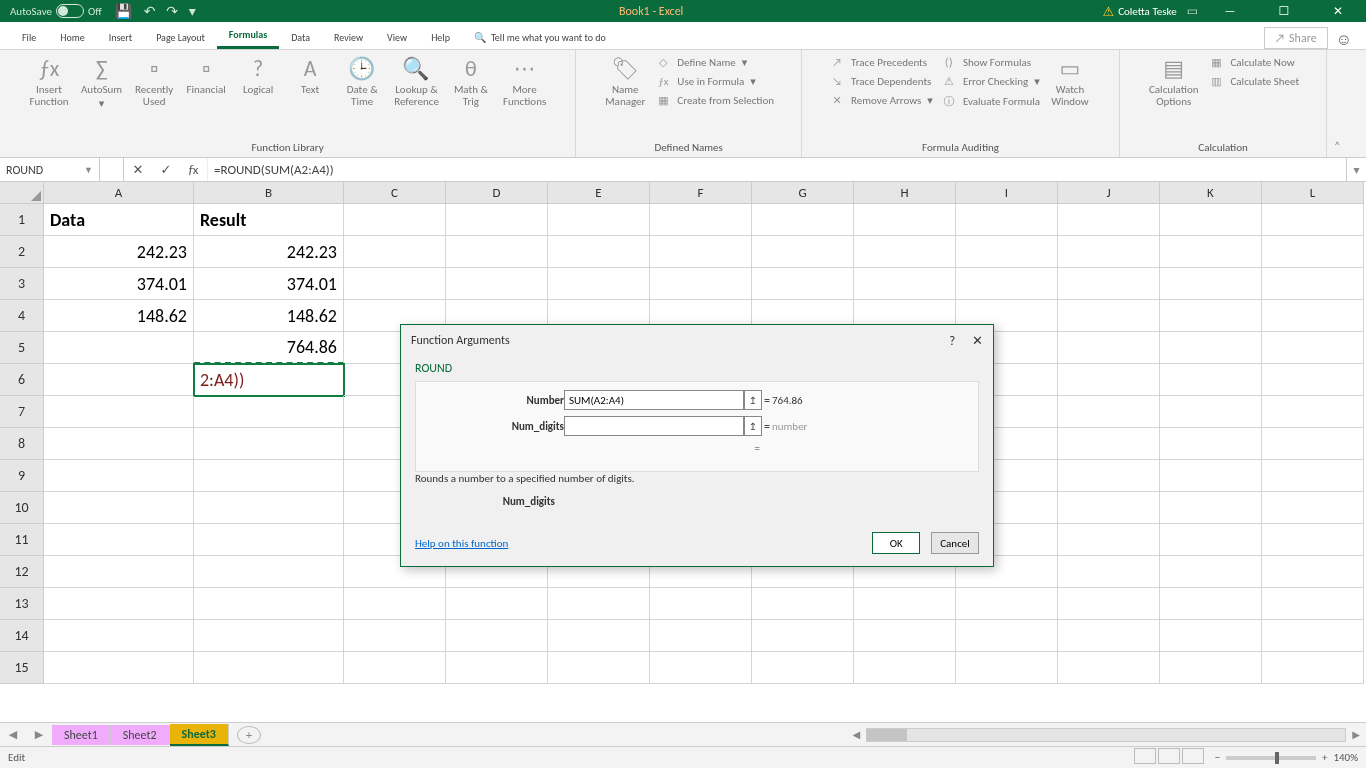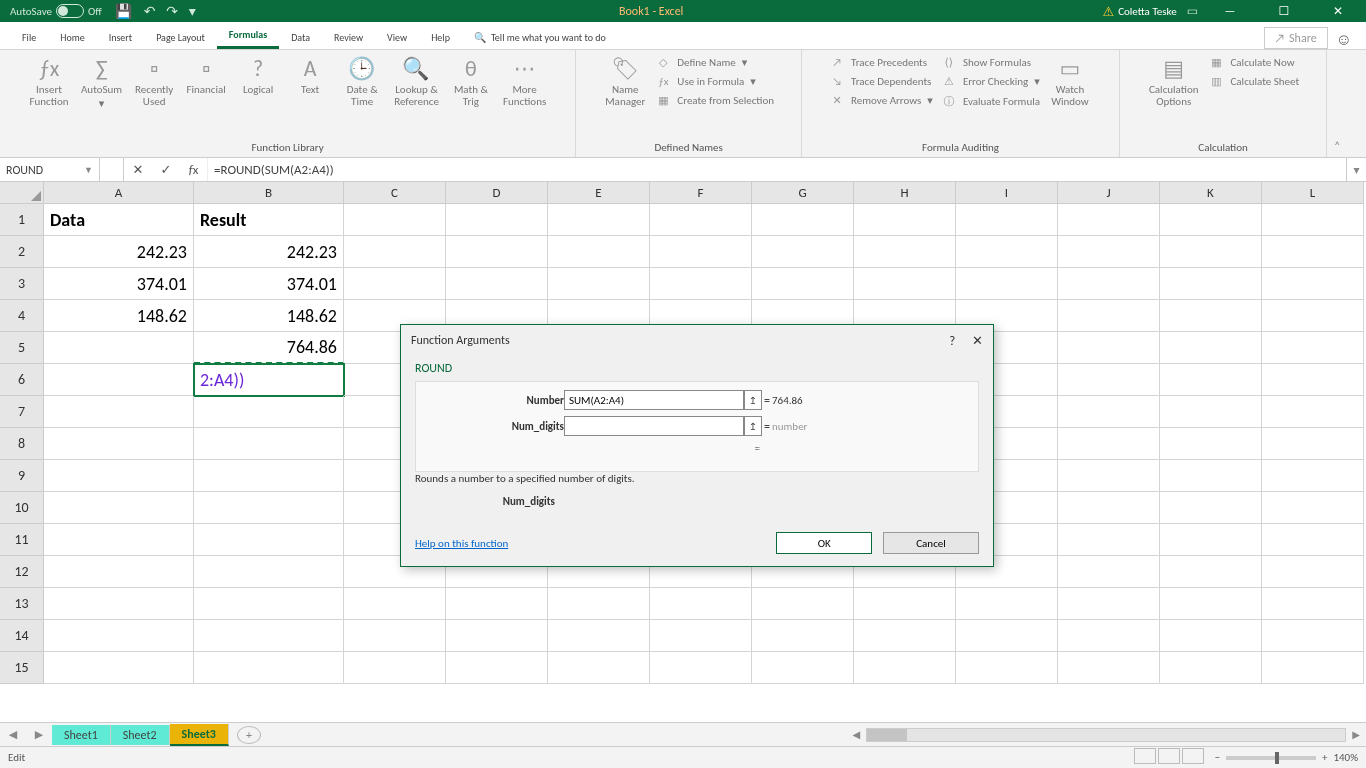--- a/index.html
+++ b/index.html
@@ -58,26 +58,26 @@
 .rowheads { position:absolute; left:0; top:22px; }
 .rowhead { width:44px; height:32px; background:#e6e6e6; border-right:1px solid #ccc; border-bottom:1px solid #ccc; text-align:center; line-height:32px; font-size:14px; color:#333; }
 .cells { position:absolute; left:44px; top:22px; }
 .crow { display:flex; height:32px; }
 .cell { width:150px; border-right:1px solid #d4d4d4; border-bottom:1px solid #d4d4d4; padding:2px 6px; font-size:18px; display:flex; align-items:center; }
 .cell.narrow { width:102px; }
 .cell.header { font-weight:700; color:#000; }
 .cell.num { justify-content:flex-end; color:#000; }
 .cell.active { outline:2px solid #107c41; outline-offset:-1px; background:#fff; }
 .cell.active-top { border-bottom:2px dashed #107c41; }
-.cell.edit { font-size:18px; color:#6d28d9; }
+.cell.edit { font-size:18px; color:#7f1d1d; }
 
 
 .sheetbar { position:absolute; bottom:22px; left:0; right:0; height:24px; background:#f3f3f3; border-top:1px solid #ccc; display:flex; align-items:center; }
 .sheetctrl { width:26px; text-align:center; color:#888; font-size:11px; }
-.sheettab { padding:3px 12px; font-size:12px; color:#444; background:#5eead4; border-right:1px solid #ccc; }
+.sheettab { padding:3px 12px; font-size:12px; color:#444; background:#f0abfc; border-right:1px solid #ccc; }
 .sheettab.active { background:#eab308; font-weight:600; color:#0a6b3d; border-bottom:2px solid #0a6b3d; }
 .addsheet { width:24px; height:18px; margin-left:8px; border:1px solid #bbb; border-radius:50%; text-align:center; line-height:16px; color:#888; }
 .hscroll { flex:1; display:flex; align-items:center; justify-content:flex-end; padding:0 6px; gap:6px; }
 .hscroll .track { width:480px; height:14px; background:#e4e4e4; border:1px solid #ccc; position:relative; }
 .hscroll .track .thumb { position:absolute; left:0; top:0; width:40px; height:12px; background:#c4c4c4; }
 .hscroll .arrow { color:#888; font-size:10px; }
 
 
 .statusbar { position:absolute; bottom:0; left:0; right:0; height:22px; background:#f3f3f3; border-top:1px solid #ccc; display:flex; align-items:center; padding:0 8px; font-size:11px; color:#555; justify-content:space-between; }
 .statusbar .right { display:flex; align-items:center; gap:10px; }
@@ -101,21 +101,21 @@
 .argrow .eq { width:10px; text-align:center; }
 .argrow .val { color:#333; font-size:11px; }
 .argrow .val.grey { color:#999; }
 .dialog .eqrow { text-align:right; padding-right:210px; margin:4px 0 8px; color:#333; font-size:11px; }
 .dialog .desc { font-size:11px; color:#333; margin-bottom:10px; }
 .dialog .argdesc { display:flex; gap:8px; font-size:11px; color:#333; margin-bottom:20px; }
 .dialog .argdesc .nm { font-weight:700; min-width:140px; text-align:right; }
 .dialog .fres { font-size:11px; color:#333; margin-bottom:10px; }
 .dialog .footer { display:flex; align-items:center; justify-content:space-between; padding-top:4px; }
 .dialog .help { color:#0066cc; text-decoration:underline; font-size:11px; }
-.dialog .btns button { width:96px; height:22px; margin-left:8px; font-size:11px; background:#e6e6e6; border:1px solid #999; }
+.dialog .btns button { width:48px; height:22px; margin-left:8px; font-size:11px; background:#e6e6e6; border:1px solid #999; }
 .dialog .btns button.primary { border:1px solid #0a6b3d; background:#fff; }
 </style>
 </head>
 <body>
 
 <div class="titlebar">
   <div class="left">
     <div class="autosave">
       <span>AutoSave</span>
       <span class="toggle"></span>

